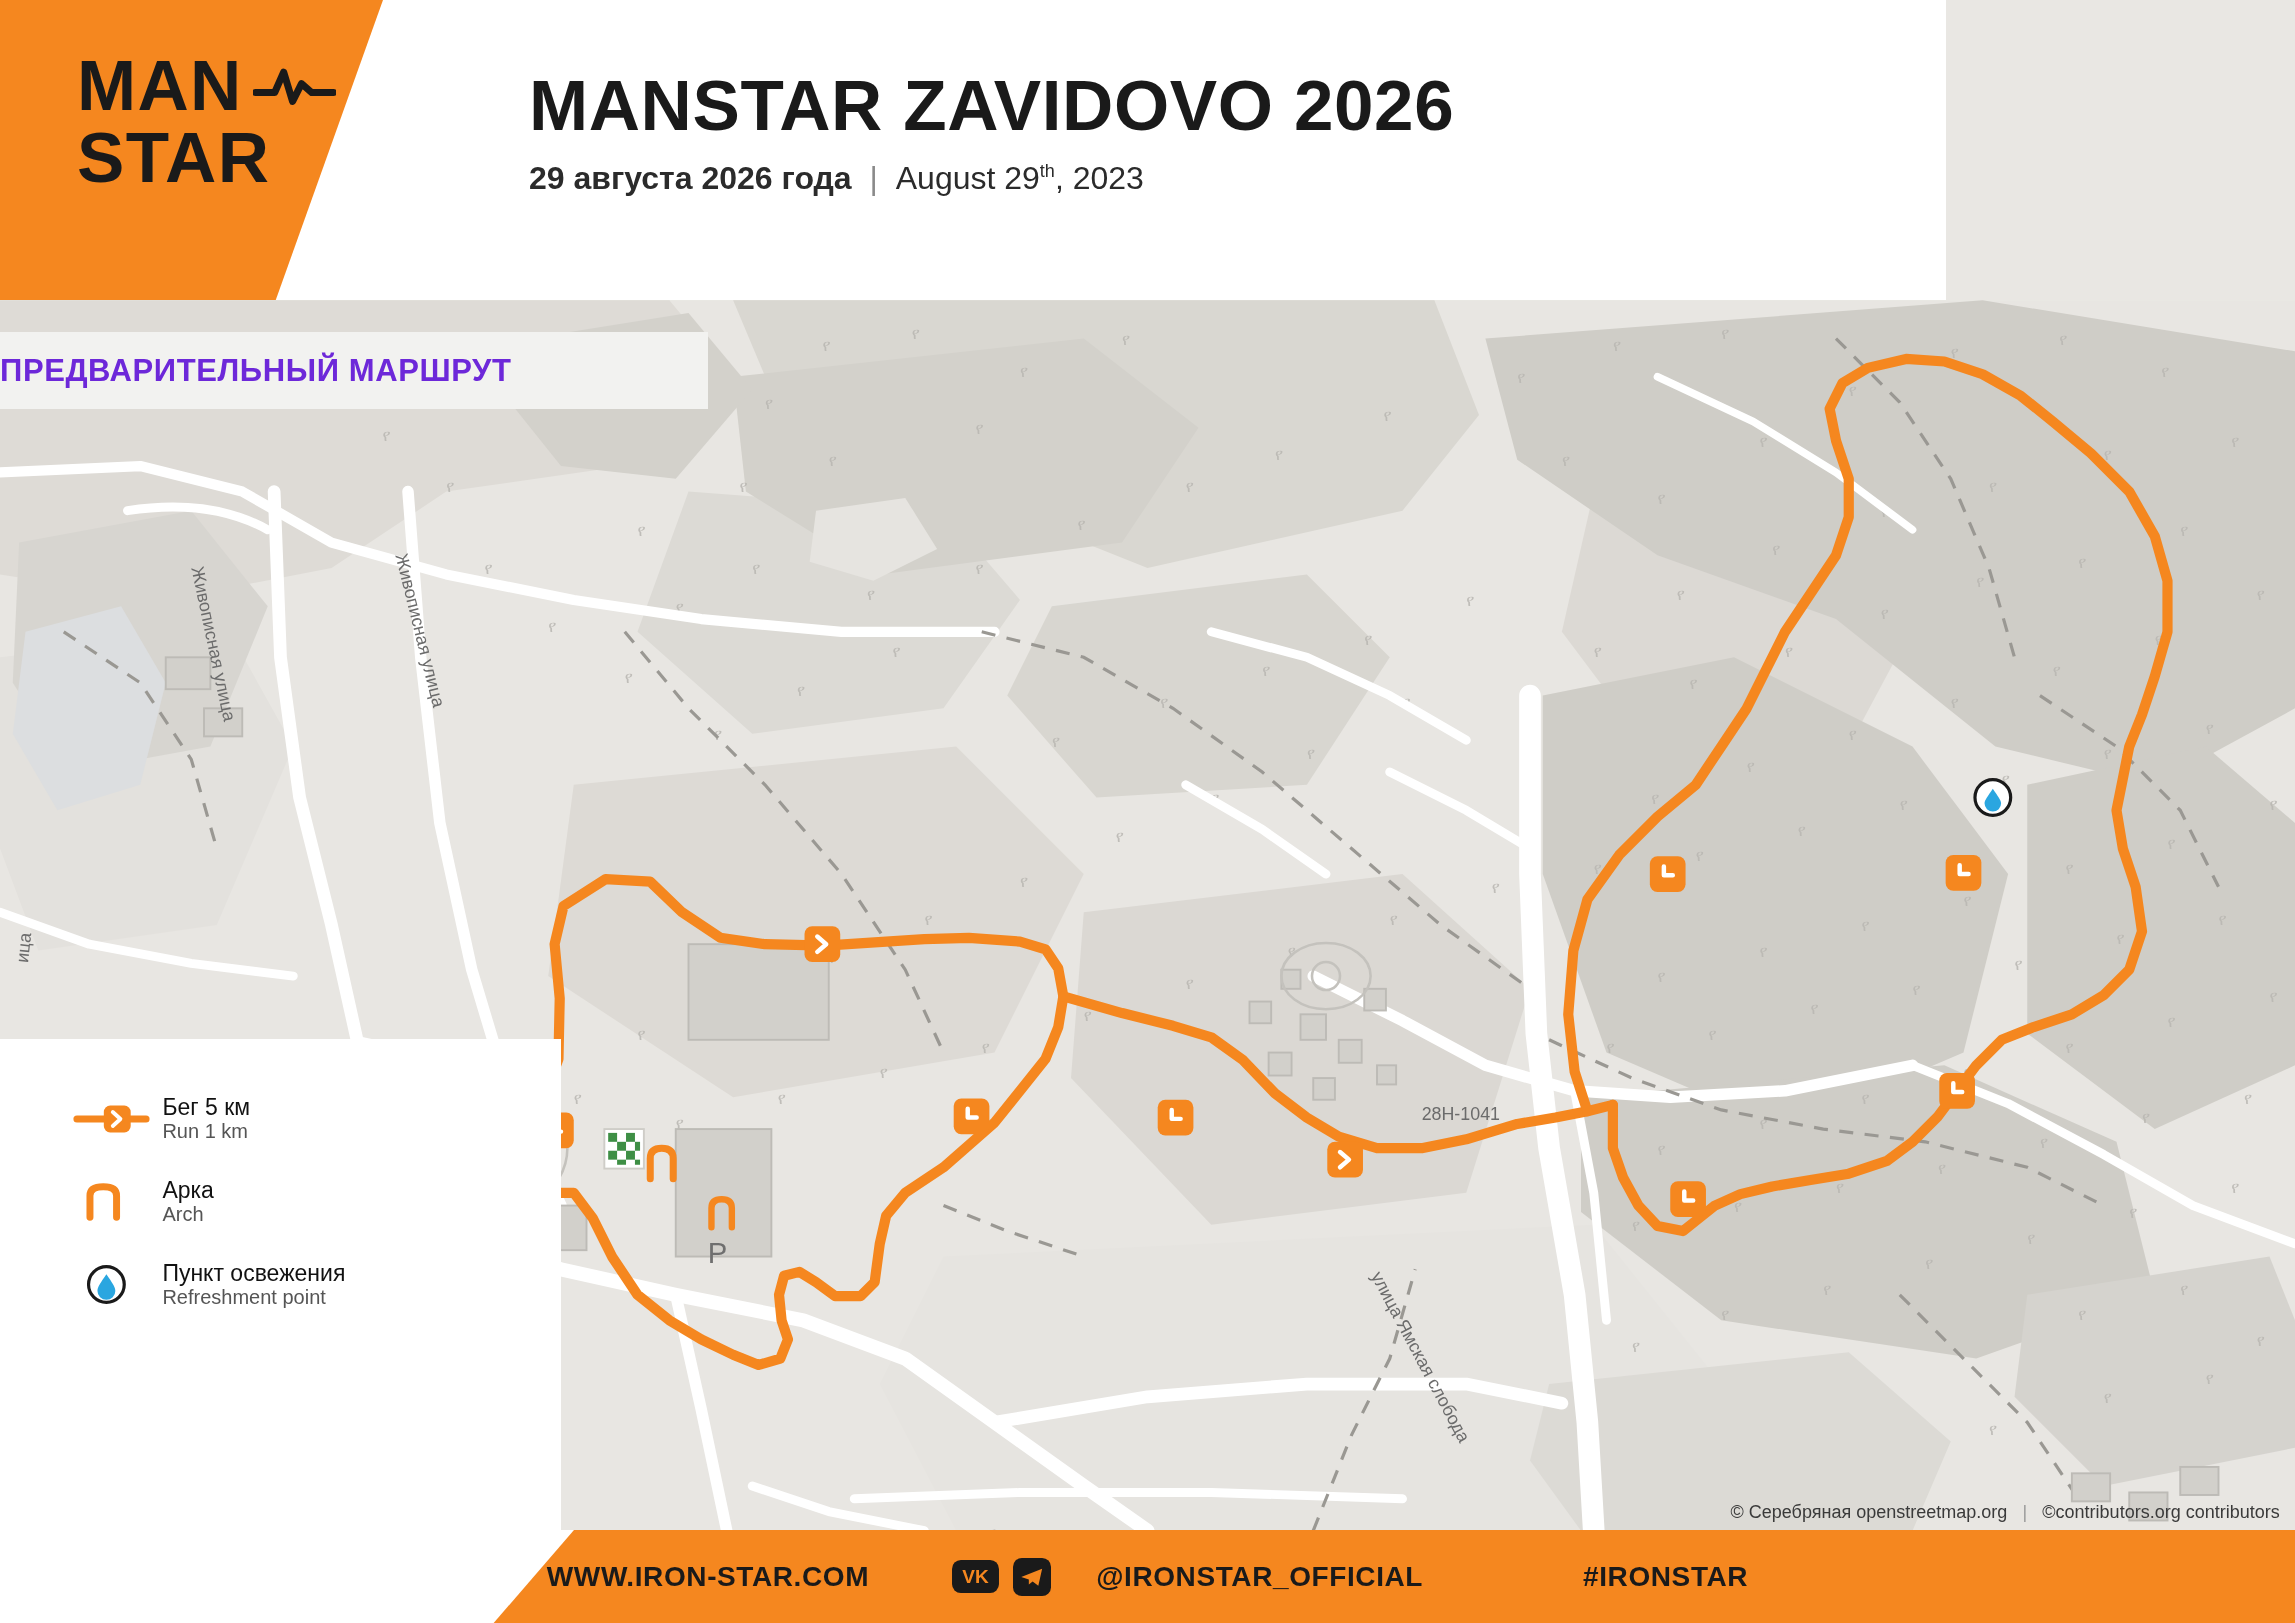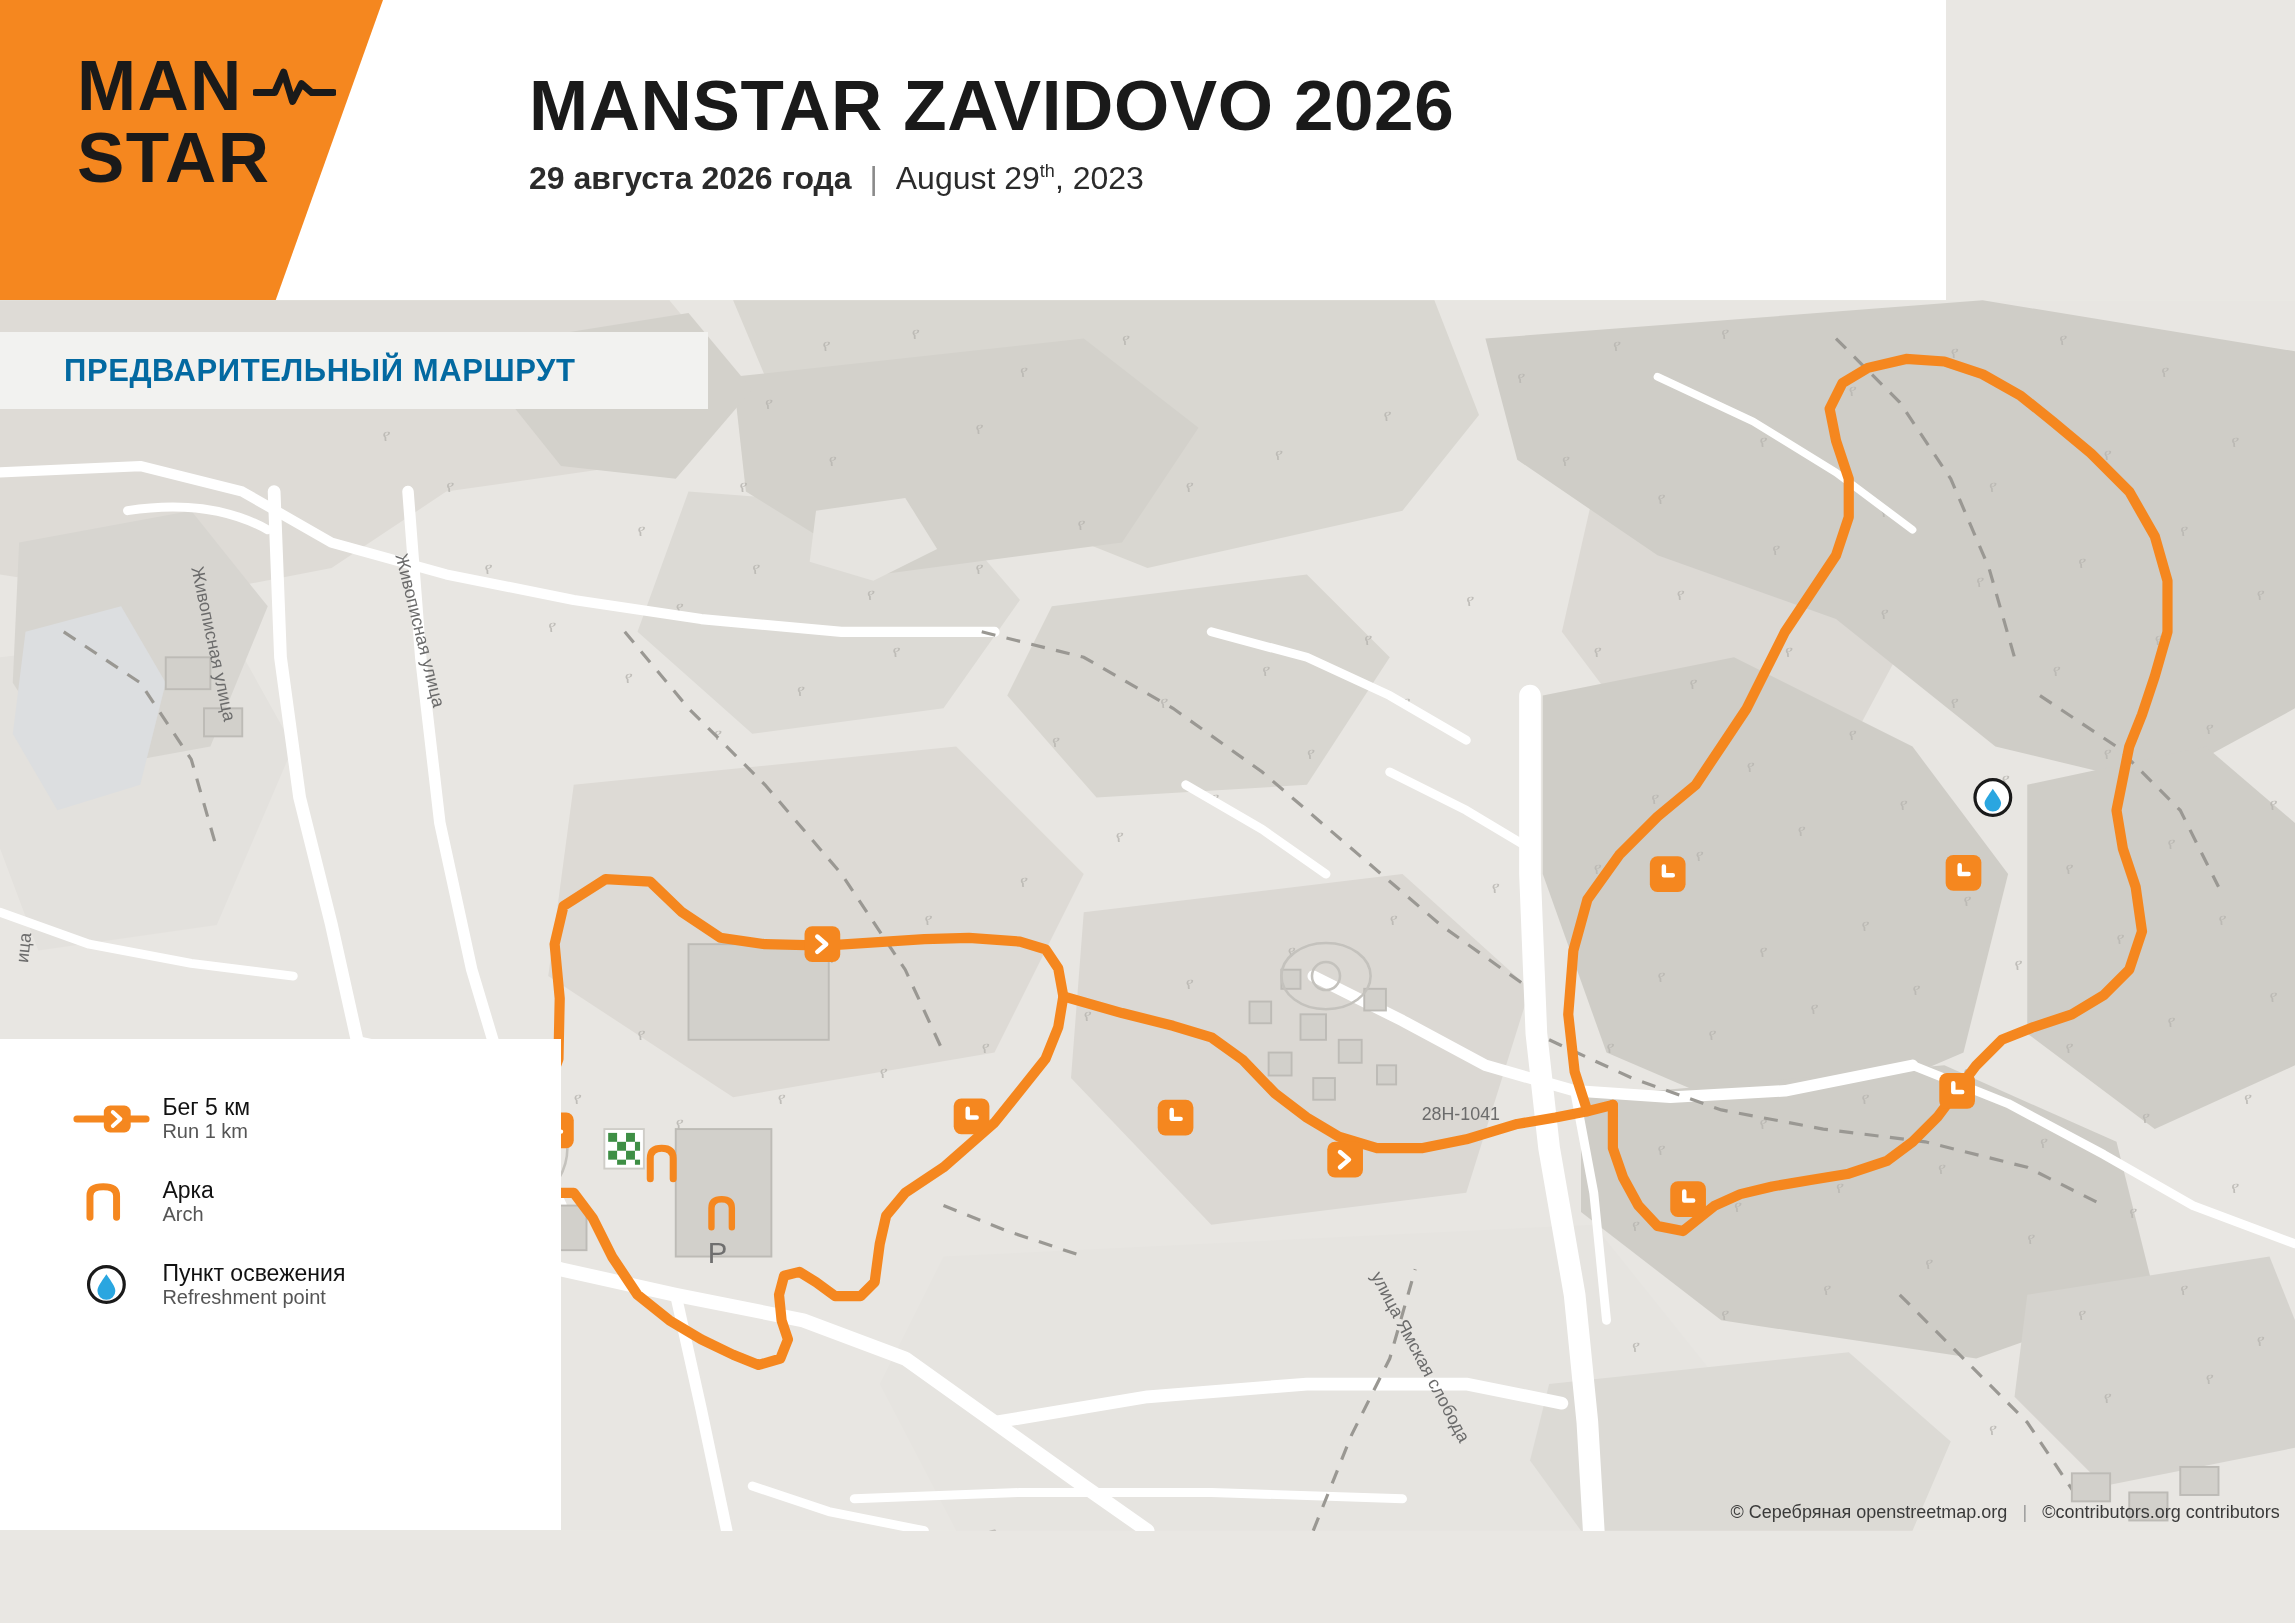--- a/index.html
+++ b/index.html
@@ -20,21 +20,21 @@
   .sub-title .ru{font-weight:bold;}
   .sub-title .sep{color:#8a8a8a;padding:0 9px;}
   .sub-title sup{font-size:18px;vertical-align:super;}
 
   
   .map{position:absolute;left:0;top:300px;width:2295px;height:1231px;background:#eceae6;overflow:hidden;}
   .map svg{position:absolute;left:0;top:0;}
 
   
   .route-badge{position:absolute;left:0;top:332px;width:708px;height:77px;background:#f2f2f0;z-index:30;display:flex;align-items:center;}
-  .route-badge span{margin-left:64px;font-size:31px;font-weight:bold;color:#0369a1;letter-spacing:0.6px;}
+  .route-badge span{font-size:31px;font-weight:bold;color:#6d28d9;letter-spacing:0.6px;}
 
   
   .legend{position:absolute;left:0;top:1039px;width:561px;height:491px;background:#ffffff;z-index:30;}
   .legend-inner{position:absolute;left:73px;top:38px;}
   .legend-row{display:flex;align-items:center;height:83px;}
   .legend-ico{width:83px;display:flex;align-items:center;justify-content:flex-start;}
   .legend-txt{margin-left:6.4px;}
   .legend-ru{font-size:23px;color:#111;font-weight:normal;line-height:1.15;}
   .legend-en{font-size:20px;color:#555;line-height:1.15;}
 
@@ -632,15 +632,37 @@
         </div>
         <div class="legend-txt">
           <div class="legend-ru">Пункт освежения</div>
           <div class="legend-en">Refreshment point</div>
         </div>
       </div>
 
     </div>
   </div>
 
+  <div class="footer">
+    <div class="footer-white"></div>
+    <div class="footer-content">
+      <div class="f-site">WWW.IRON-STAR.COM</div>
+      <div class="soc">
+        <span>
+          <svg width="47" height="33" viewBox="0 0 74 52">
+            <rect x="0" y="0" width="74" height="52" rx="14" fill="#1a1a1a"></rect>
+            <text x="37" y="37" text-anchor="middle" font-family="Liberation Sans, sans-serif" font-size="30" font-weight="bold" fill="#f5871f">VK</text>
+          </svg>
+        </span>
+        <span>
+          <svg width="38" height="38" viewBox="0 0 60 60">
+            <rect x="0" y="0" width="60" height="60" rx="14" fill="#1a1a1a"></rect>
+            <path d="M13,30 L46,17 L40,44 L31,37 L25,42 L25,34 Z" fill="#f5871f"></path>
+          </svg>
+        </span>
+      </div>
+      <div class="f-handle">@IRONSTAR_OFFICIAL</div>
+      <div class="f-tag">#IRONSTAR</div>
+    </div>
+  </div>
 
 </div>
 
 
 </body></html>

